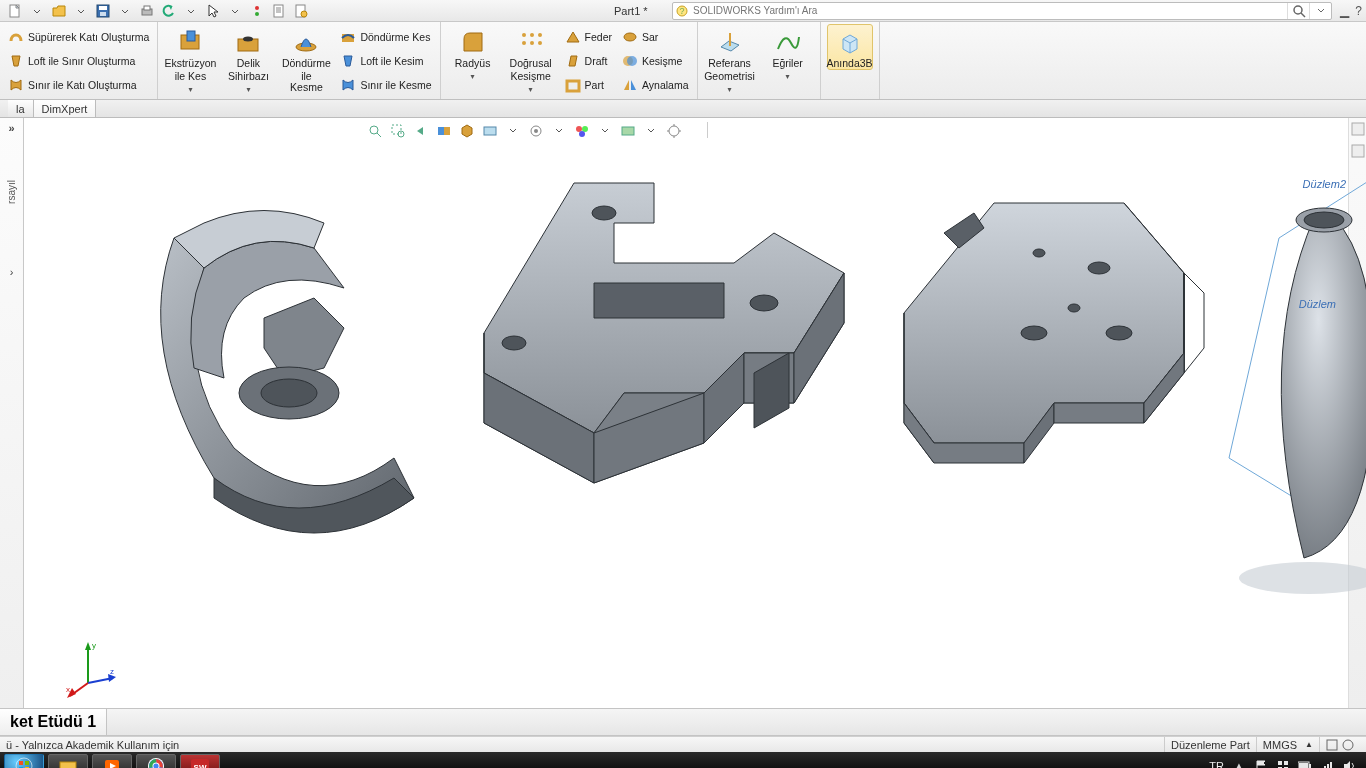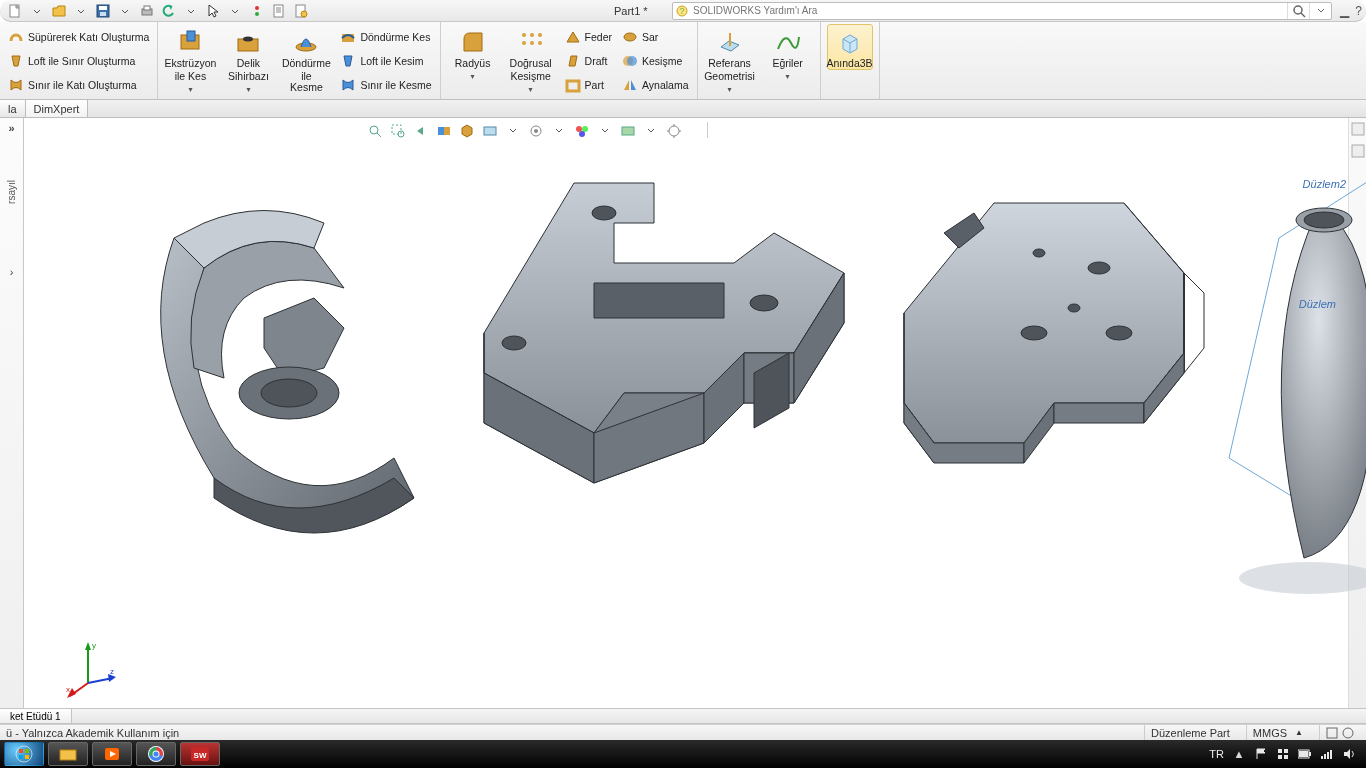--- a/index.html
+++ b/index.html
@@ -1,19 +1,19 @@
 <!DOCTYPE html>
 <html><head>
 <meta charset="utf-8">
 <style>
 * { margin: 0; padding: 0; box-sizing: border-box; font-family: "Segoe UI", Tahoma, sans-serif; }
 html, body { width: 1366px; height: 768px; overflow: hidden; background: #fff; }
 
 
-.titlebar { height: 22px; background: linear-gradient(#f7f7f7,#e8e8e8); border-bottom: 1px solid #c8c8c8; display: flex; align-items: center; padding: 0 4px; gap: 2px; font-size: 11px; border-radius: 11px; }
+.titlebar { height: 22px; background: linear-gradient(#f7f7f7,#e8e8e8); border-bottom: 1px solid #c8c8c8; display: flex; align-items: center; padding: 0 4px; gap: 2px; font-size: 11px; }
 .titlebar .qat { display: flex; align-items: center; gap: 0px; }
 .titlebar .qat .qbtn { width: 22px; height: 18px; display: flex; align-items: center; justify-content: center; border: 1px solid transparent; border-radius: 2px; }
 .titlebar .doc-title { flex: 0 0 auto; margin-left: 300px; color: #333; }
 .titlebar .search { margin-left: auto; display: flex; align-items: center; width: 660px; height: 18px; background: #fff; border: 1px solid #bcbcbc; border-radius: 2px; }
 .titlebar .search .s-icon { width: 18px; display:flex; align-items:center; justify-content:center; }
 .titlebar .search input { flex: 1; border: 0; outline: 0; font-size: 10px; color: #888; background: transparent; padding-left: 2px; }
 .titlebar .search .mag { width: 22px; display:flex; align-items:center; justify-content:center; border-left: 1px solid #ddd; height: 100%; }
 .titlebar .winbtns { display:flex; gap:6px; margin-left: 6px; color:#555; font-size: 12px;}
 
 
@@ -21,21 +21,21 @@
 .ribbon .group { border-right: 1px solid #cfcfcf; padding: 2px 6px; display: flex; align-items: flex-start; gap: 6px; }
 .ribbon .stack { display: flex; flex-direction: column; gap: 0px; justify-content: center; height: 100%; }
 .ribbon .stack .srow { display: flex; align-items: center; gap: 4px; height: 24px; padding: 0 2px; white-space: nowrap; }
 .ribbon .bigbtn { display:flex; flex-direction:column; align-items:center; justify-content:flex-start; padding: 3px 2px 0 2px; width: 52px; text-align:center; line-height: 1.05; gap:2px; border:1px solid transparent; border-radius:3px; }
 .ribbon .bigbtn.active { background: linear-gradient(#fdf2d0,#fbe6a3); border-color:#e0c46a; }
 .ribbon .bigbtn .bicon { width: 28px; height: 28px; display:flex; align-items:center; justify-content:center; }
 .ribbon .dd { font-size: 8px; color:#555; margin-top:2px; }
 .smicon { width:16px; height:16px; display:inline-flex; align-items:center; justify-content:center; }
 
 
-.tabstrip { height: 18px; background: linear-gradient(#f1f1f1,#e4e4e4); border-bottom: 1px solid #bcbcbc; display:flex; align-items:stretch; font-size: 11px; }
+.tabstrip { height: 18px; background: linear-gradient(#f1f1f1,#e4e4e4); border-bottom: 1px solid #bcbcbc; display:flex; align-items:stretch; font-size: 11px; padding-left: 8px; }
 .tabstrip .tab { padding: 0 8px; display:flex; align-items:center; border-right: 1px solid #bcbcbc; background: linear-gradient(#fefefe,#e7e7e7); color:#333; }
 .tabstrip .tab.active { background: linear-gradient(#fff,#f3f3f3); font-weight: 500; }
 
 
 .main { position: relative; height: calc(768px - 22px - 78px - 18px - 16px - 16px - 28px); display:flex; }
 .leftpanel { width: 24px; background: linear-gradient(#fcfcfc,#efefef); border-right: 1px solid #c8c8c8; display:flex; flex-direction:column; align-items:center; padding-top:4px; gap:6px; font-size:11px; color:#444; }
 .leftpanel .collapse { font-weight:bold; }
 .leftpanel .vtext { writing-mode: vertical-rl; transform: rotate(180deg); font-size: 10px; color:#555; margin-top: 4px;}
 .viewport { flex:1; position:relative; background:#fff; overflow:hidden; }
 
@@ -44,25 +44,25 @@
 .hud .hbtn { width: 22px; height: 20px; display:flex; align-items:center; justify-content:center; border:1px solid transparent; border-radius:2px; }
 .hud .sep { width:1px; height:16px; background:#ccc; margin:0 3px; }
 
 
 .rightstrip { position:absolute; top:0; right:0; width:18px; height: 100%; border-left:1px solid #ddd; background:linear-gradient(#fafafa,#eee); display:flex; flex-direction:column; align-items:center; padding-top:4px; gap:4px; }
 
 
 .triad { position:absolute; left: 34px; bottom: 10px; width: 60px; height: 60px; }
 
 
-.modeltabs { height: 16px; background: linear-gradient(#f5f5f5,#e6e6e6); border-top:1px solid #c4c4c4; border-bottom:1px solid #c4c4c4; display:flex; align-items:stretch; font-size:10px; }
+.modeltabs { height: 28px; background: linear-gradient(#f5f5f5,#e6e6e6); border-top:1px solid #c4c4c4; border-bottom:1px solid #c4c4c4; display:flex; align-items:stretch; font-size:16px;font-weight:bold; }
 .modeltabs .mtab { padding: 0 10px; display:flex; align-items:center; border-right:1px solid #c4c4c4; background:linear-gradient(#fff,#eee); }
 
 
-.statusbar { height: 16px; background: linear-gradient(#f7f7f7,#e8e8e8); border-top:1px solid #cfcfcf; display:flex; align-items:center; font-size:11px; color:#333; padding:0 6px; gap:10px; }
+.statusbar { height: 16px; background: linear-gradient(#f7f7f7,#e8e8e8); border-top:1px solid #cfcfcf; display:flex; align-items:center; font-size:11px; color:#333; padding:0 6px; }
 .statusbar .filler { flex:1; }
 .statusbar .seg { padding: 0 6px; border-left:1px solid #ccc; height:100%; display:flex; align-items:center; gap:4px; }
 
 
 .taskbar { height: 28px; background: linear-gradient(#2a2a2a,#000); display:flex; align-items:center; padding:0 4px; gap:4px; }
 .taskbar .tbtn { width: 40px; height: 24px; border-radius:2px; display:flex; align-items:center; justify-content:center; }
 .taskbar .tbtn.start { background: radial-gradient(circle at 30% 30%, #6cf, #147); border:1px solid #0af3; }
 .taskbar .tbtn.app { background: linear-gradient(#555,#222); border:1px solid #666; }
 .taskbar .tray { margin-left:auto; display:flex; align-items:center; gap:8px; color:#eee; font-size:11px; padding-right:6px; }
 .taskbar .tray .ticon { width:14px; height:14px; display:flex; align-items:center; justify-content:center; opacity:0.9; }

